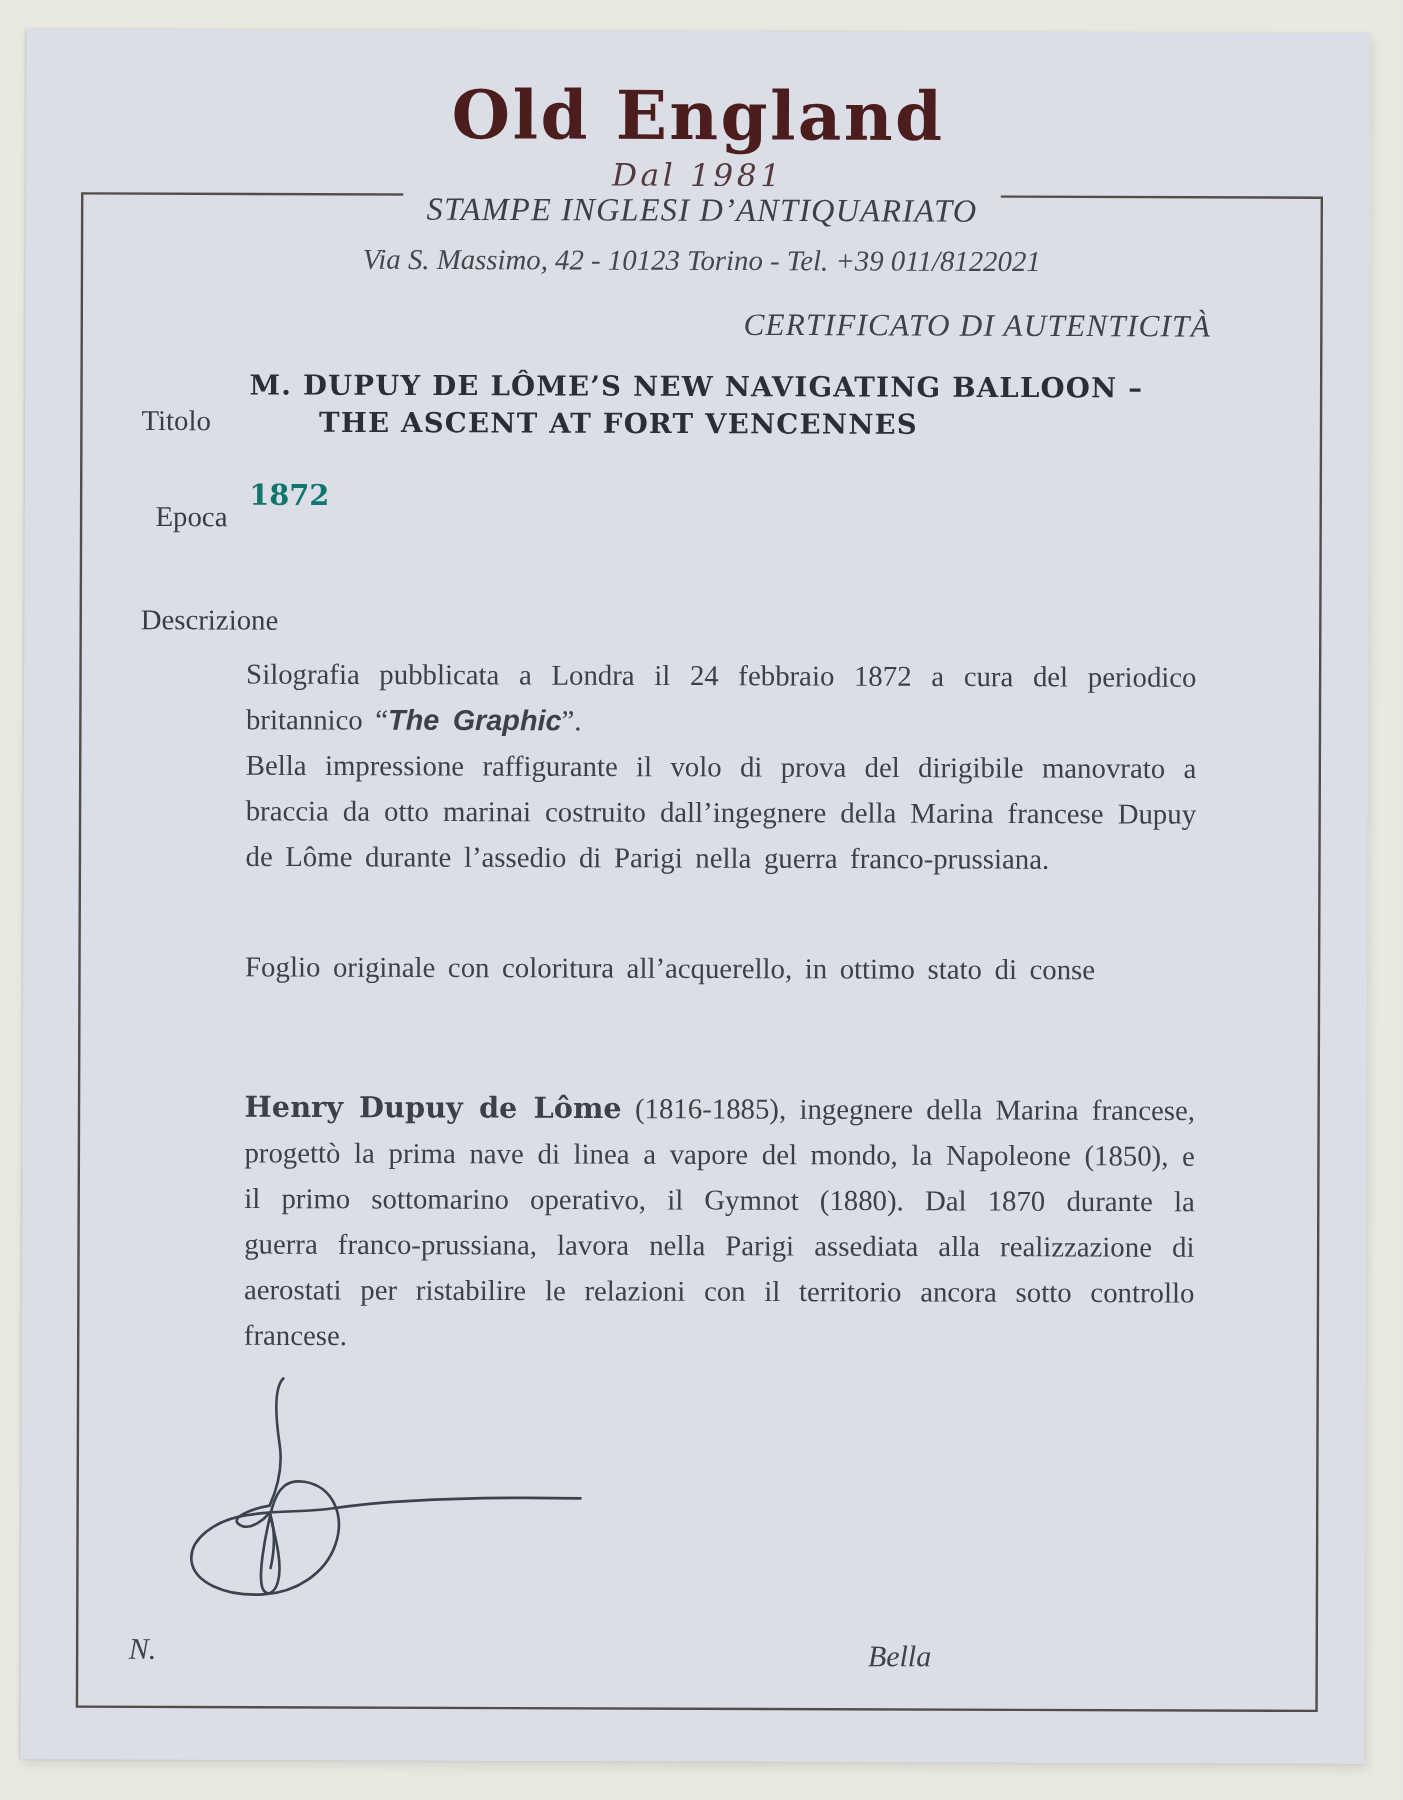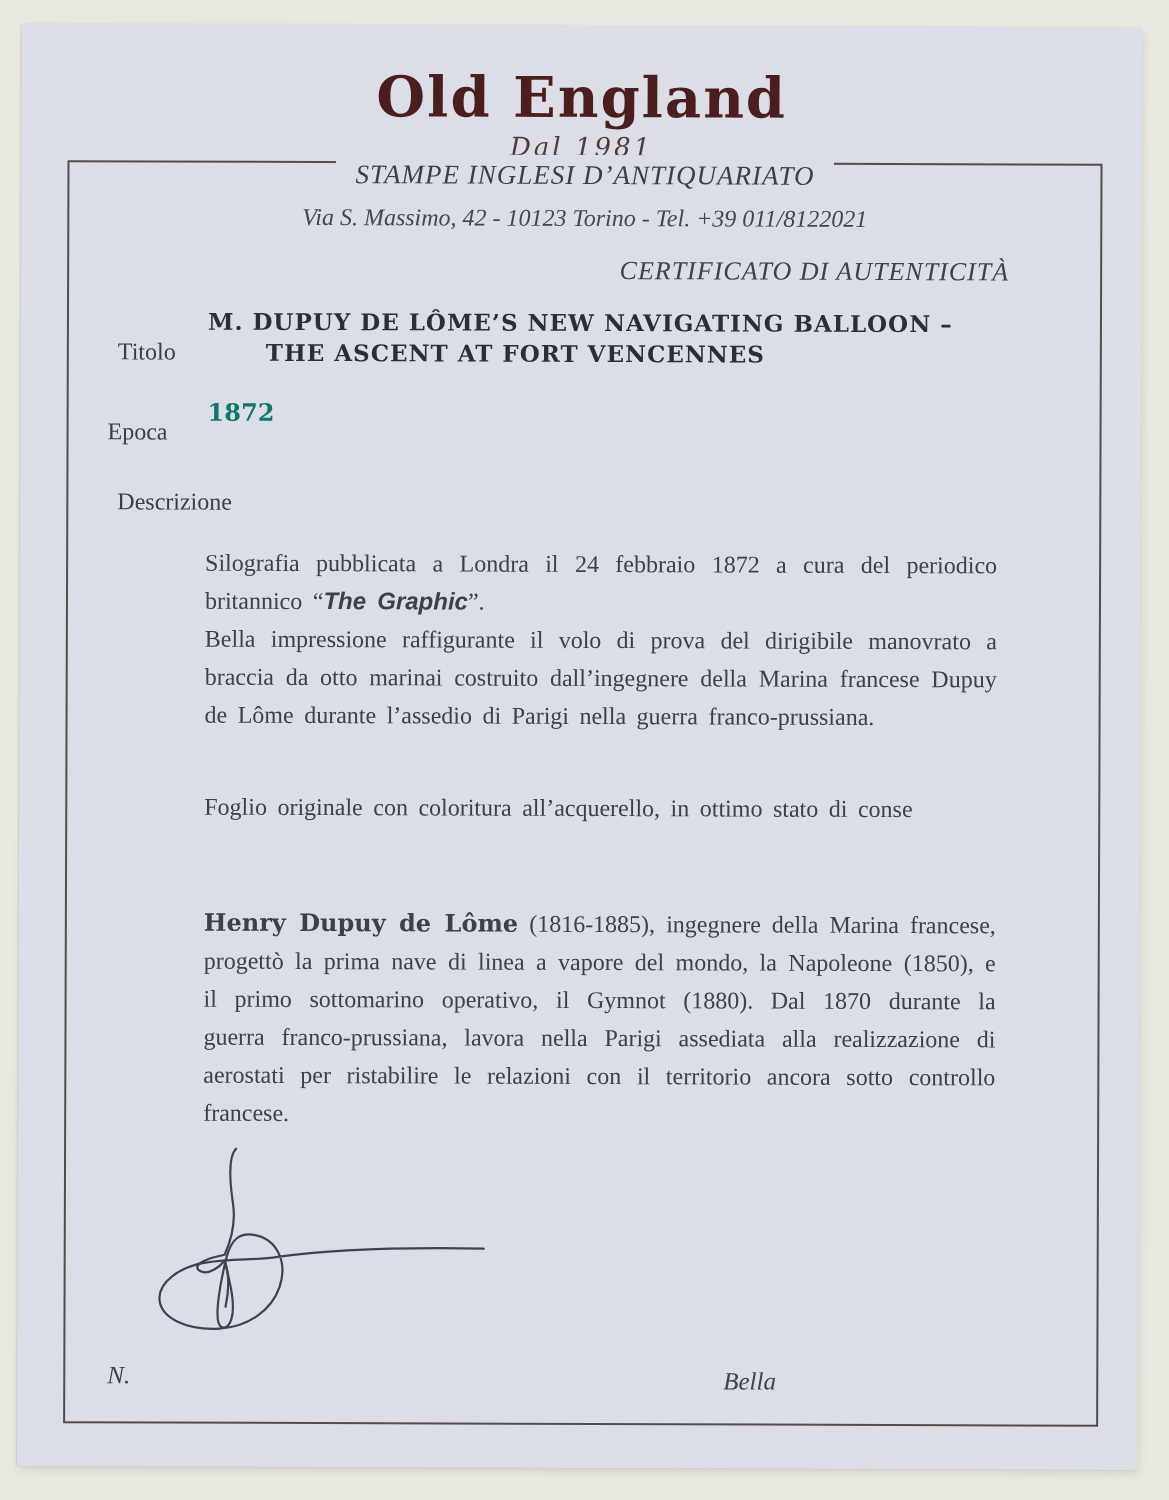--- a/index.html
+++ b/index.html
@@ -73,22 +73,22 @@
     letter-spacing: 1px;
   }
 
   
   .field-label {
     position: absolute;
     font-size: 24px; line-height: 30px;
     color: #3b3c40;
   }
   .lbl-titolo { left: 49px; top: 174px; }
-  .lbl-epoca  { left: 39px; top: 254px; }
-  .lbl-descr  { left: 49px; top: 324px; }
+  .lbl-epoca  { left: 61px; top: 254px; }
+  .lbl-descr  { left: 49px; top: 340px; }
 
   .title-line {
     position: absolute;
     font-family: "DejaVu Serif", serif;
     font-weight: bold;
     font-size: 23px; line-height: 29px;
     letter-spacing: 1px;
     color: #2d2e33;
     white-space: nowrap;
   }

